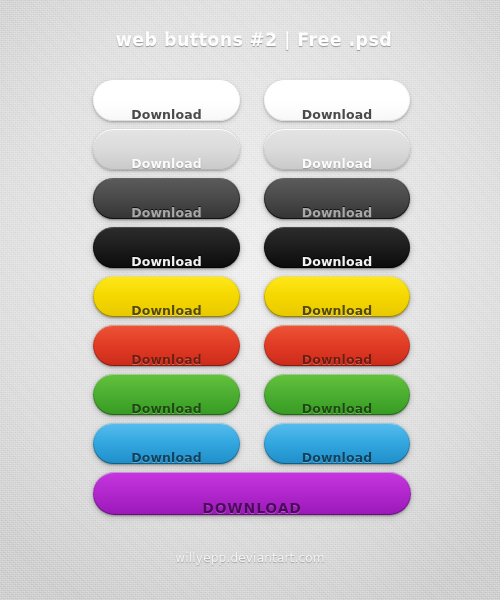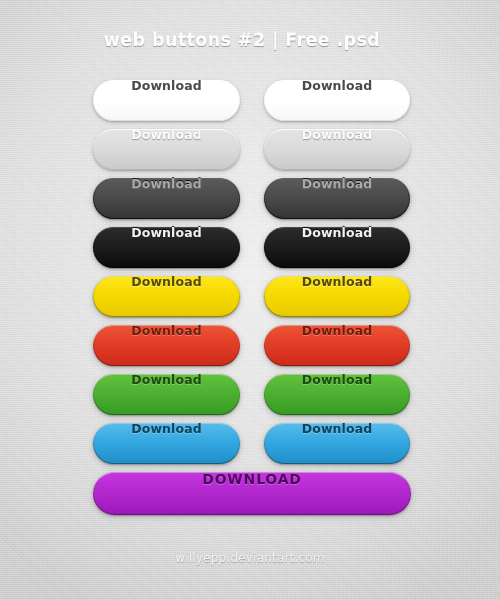--- a/index.html
+++ b/index.html
@@ -34,21 +34,21 @@
     background-image:
       repeating-linear-gradient(0deg, rgba(255,255,255,.30) 0 1px, rgba(0,0,0,.022) 1px 2px),
       repeating-linear-gradient(90deg, rgba(255,255,255,.22) 0 1px, rgba(0,0,0,.020) 1px 2px),
       repeating-linear-gradient(45deg, rgba(0,0,0,.018) 0 1px, rgba(255,255,255,.16) 1px 3px);
     mix-blend-mode: normal;
   }
 
   #title {
     position: absolute;
     top: 30px;
-    left: 0;
+    left: 12px;
     width: 484px;
     text-align: center;
     font-size: 17.5px;
     font-weight: bold;
     letter-spacing: .4px;
     color: #fdfdfd;
     text-shadow: 0 1px 1px rgba(120,120,120,.70), 0 -1px 0 rgba(255,255,255,.5);
     font-family: "DejaVu Sans", sans-serif;
   }
 
@@ -63,21 +63,21 @@
     position: relative;
     height: 49px;
   }
 
   .btn {
     position: absolute;
     top: 0;
     height: 41px;
     border-radius: 21px;
     display: flex;
-    align-items: flex-start;
+    align-items: flex-end;
     justify-content: center;
     font-size: 12.5px;
     font-weight: bold;
     letter-spacing: .1px;
     cursor: pointer;
     box-sizing: border-box;
     font-family: "DejaVu Sans", sans-serif;
   }
   .btn.col-l { left: 0;    width: 147px; }
   .btn.col-r { left: 171px; width: 146px; border-radius: 21px; }

